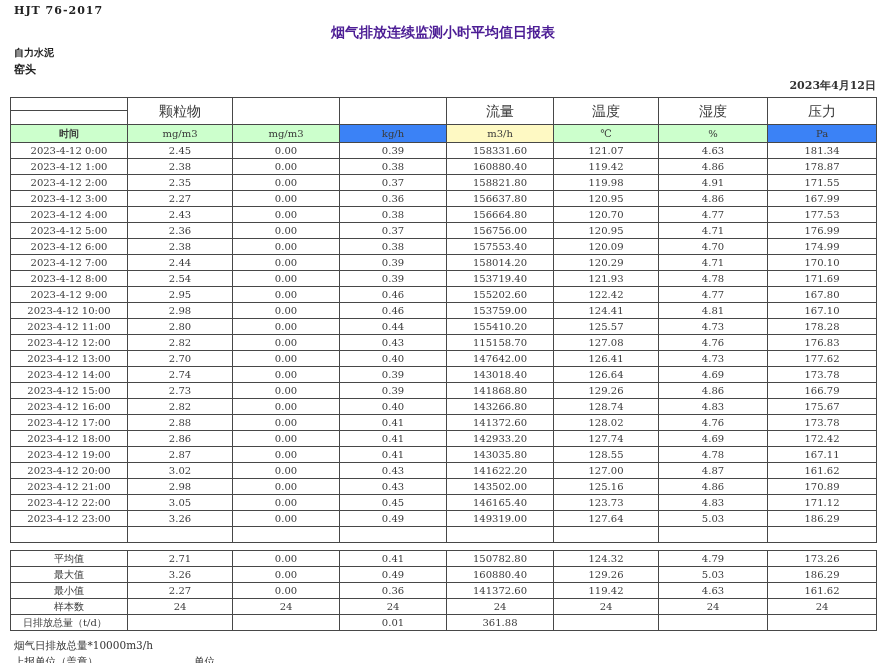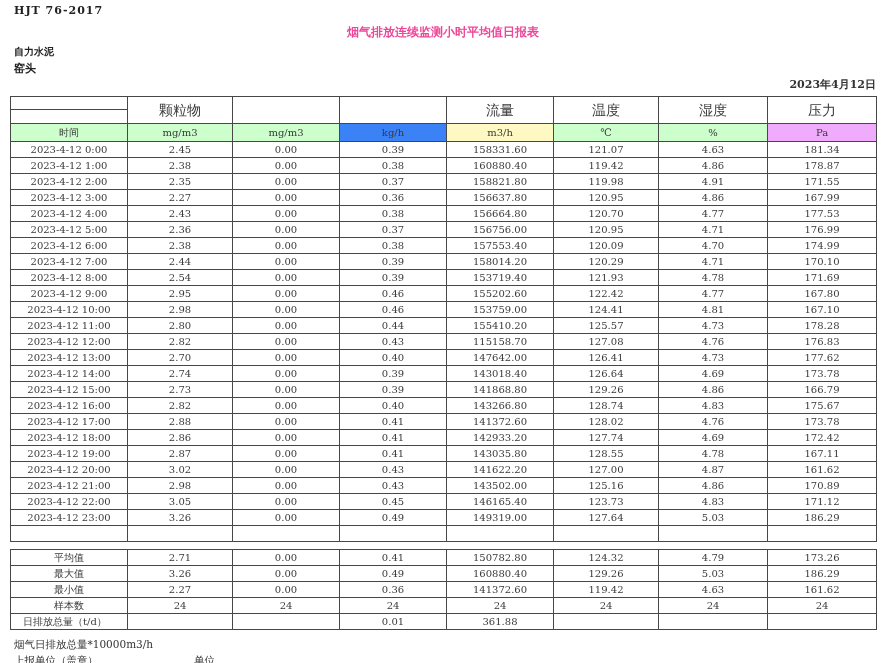--- a/index.html
+++ b/index.html
@@ -3,21 +3,21 @@
 <meta charset="utf-8">
 <style>
   html,body { margin:0; padding:0; background:#ffffff; }
   body {
     width:887px; height:663px; overflow:hidden;
     font-family:"DejaVu Serif", serif;
     color:#333333;
     -webkit-font-smoothing:antialiased;
   }
   .std       { margin:4px 0 0 14px; font-family:"DejaVu Serif", serif; font-weight:bold; font-size:11px; color:#222; letter-spacing:1px; }
-  .title     { width:866px; margin:7px 0 0 10px; text-align:center; font-family:"DejaVu Sans", sans-serif; font-weight:bold; font-size:12px; color:#ec4899; }
+  .title     { width:866px; margin:7px 0 0 10px; text-align:center; font-family:"DejaVu Sans", sans-serif; font-weight:bold; font-size:14px; color:#4c1d95; }
   .company   { margin:4px 0 0 14px; font-family:"DejaVu Sans", sans-serif; font-weight:bold; font-size:10px; color:#222; }
   .location  { margin:2px 0 0 14px; font-family:"DejaVu Sans", sans-serif; font-weight:bold; font-size:11px; color:#222; }
   .date      { width:866px; margin:1px 0 0 10px; text-align:right; font-size:11px; color:#333;font-weight:bold; }
 
   table { border-collapse:collapse; table-layout:fixed; width:866px; margin-left:10px; }
   td {
     border:1px solid #474747; padding:0; height:15px;
     text-align:center; vertical-align:middle;
     font-size:10px; line-height:1; color:#3a3a3a;
     white-space:nowrap; overflow:hidden;
@@ -62,28 +62,28 @@
       <td rowspan="2"></td>
       <td rowspan="2">流量</td>
       <td rowspan="2">温度</td>
       <td rowspan="2">湿度</td>
       <td rowspan="2">压力</td>
     </tr>
     <tr class="gh2">
       <td></td>
     </tr>
     <tr class="units">
-      <td style="background: rgb(204, 255, 204);">时间</td>
+      <td style="background: rgb(204, 255, 204); font-weight: bold;">时间</td>
       <td style="background: rgb(204, 255, 204);">mg/m3</td>
       <td style="background: rgb(204, 255, 204);">mg/m3</td>
       <td style="background: #3b82f6;">kg/h</td>
       <td style="background: #fef9c3;">m3/h</td>
       <td style="background: rgb(204, 255, 204);">℃</td>
       <td style="background: rgb(204, 255, 204);">%</td>
-      <td style="background: #f0abfc;">Pa</td>
+      <td style="background: #3b82f6;">Pa</td>
     </tr>
   </thead>
   <tbody id="data-rows">
       <tr>
         <td>2023-4-12 0:00</td>
         <td>2.45</td>
         <td>0.00</td>
         <td>0.39</td>
         <td>158331.60</td>
         <td>121.07</td>

